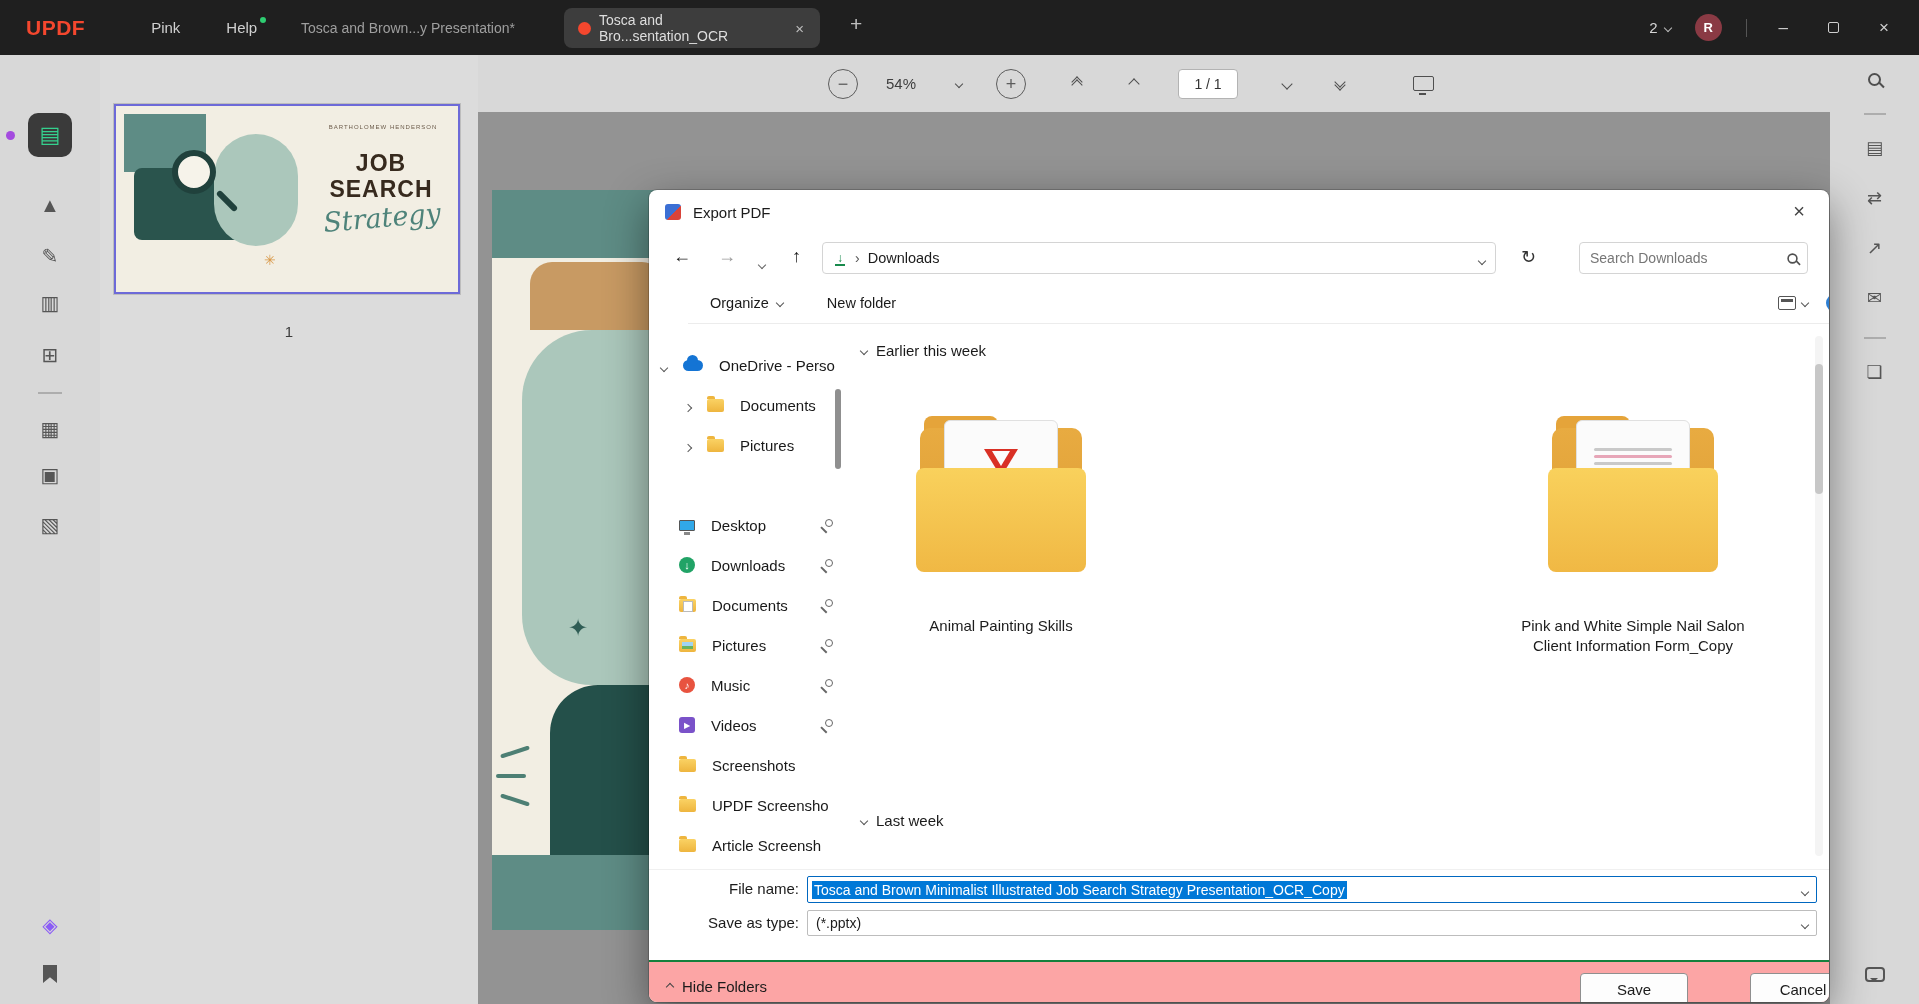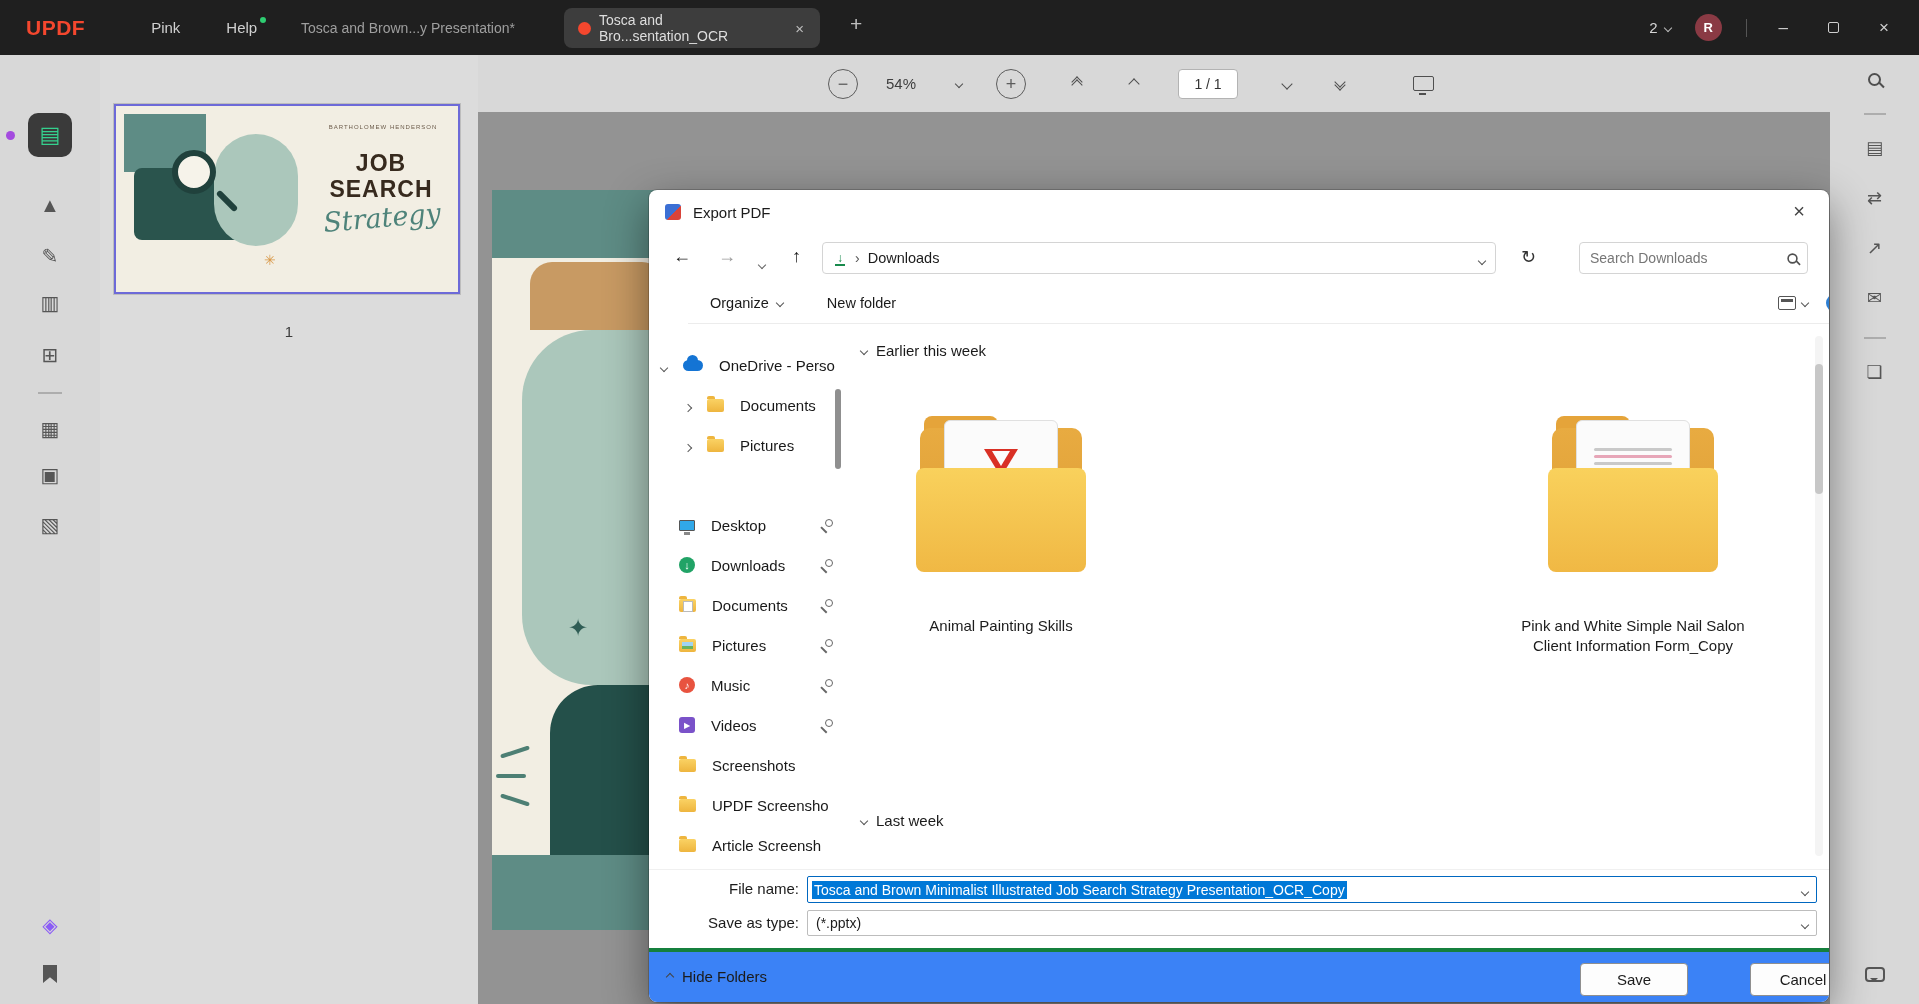--- a/index.html
+++ b/index.html
@@ -195,22 +195,22 @@
 
   .dlg-fields{position:absolute;left:0;top:679px;width:100%;height:79px;background:#fff;border-top:1px solid #f0f0f0;}
   .flabel{position:absolute;width:148px;text-align:right;font-size:15px;color:#1b1b1b;}
   .fname{position:absolute;left:158px;right:12px;height:27px;border:1px solid #0067c0;border-radius:2px;
          display:flex;align-items:center;padding:0 22px 0 4px;font-size:14px;overflow:hidden;position:absolute;}
   .selected-text{background:#0078d7;color:#fff;white-space:nowrap;padding:1px 2px;}
   .combo{position:absolute;left:158px;right:12px;height:26px;border:1px solid #bdbdbd;border-radius:2px;
          display:flex;align-items:center;padding:0 22px 0 8px;font-size:14px;color:#1b1b1b;background:#fff;}
   .combo-chv{position:absolute;right:8px;color:#555;}
 
-  .dlg-footer{position:absolute;left:0;bottom:0;width:100%;height:54px;background:#3b82f6;
-              border-top:4px solid #15803d;}
+  .dlg-footer{position:absolute;left:0;bottom:0;width:100%;height:42px;background:#fca5a5;
+              border-top:2px solid #15803d;}
   .hidefolders{position:absolute;left:18px;top:16px;display:flex;align-items:center;gap:9px;
                font-size:15px;color:#1b1b1b;}
   .btn{position:absolute;top:11px;height:33px;background:#fdfdfd;border:1px solid #8f8f8f;border-radius:4px;
        display:flex;align-items:center;justify-content:center;font-size:15px;color:#1b1b1b;}
   .btn-save{left:931px;width:108px;}
   .btn-cancel{left:1101px;width:106px;}
 </style>
 </head>
 <body>
 

